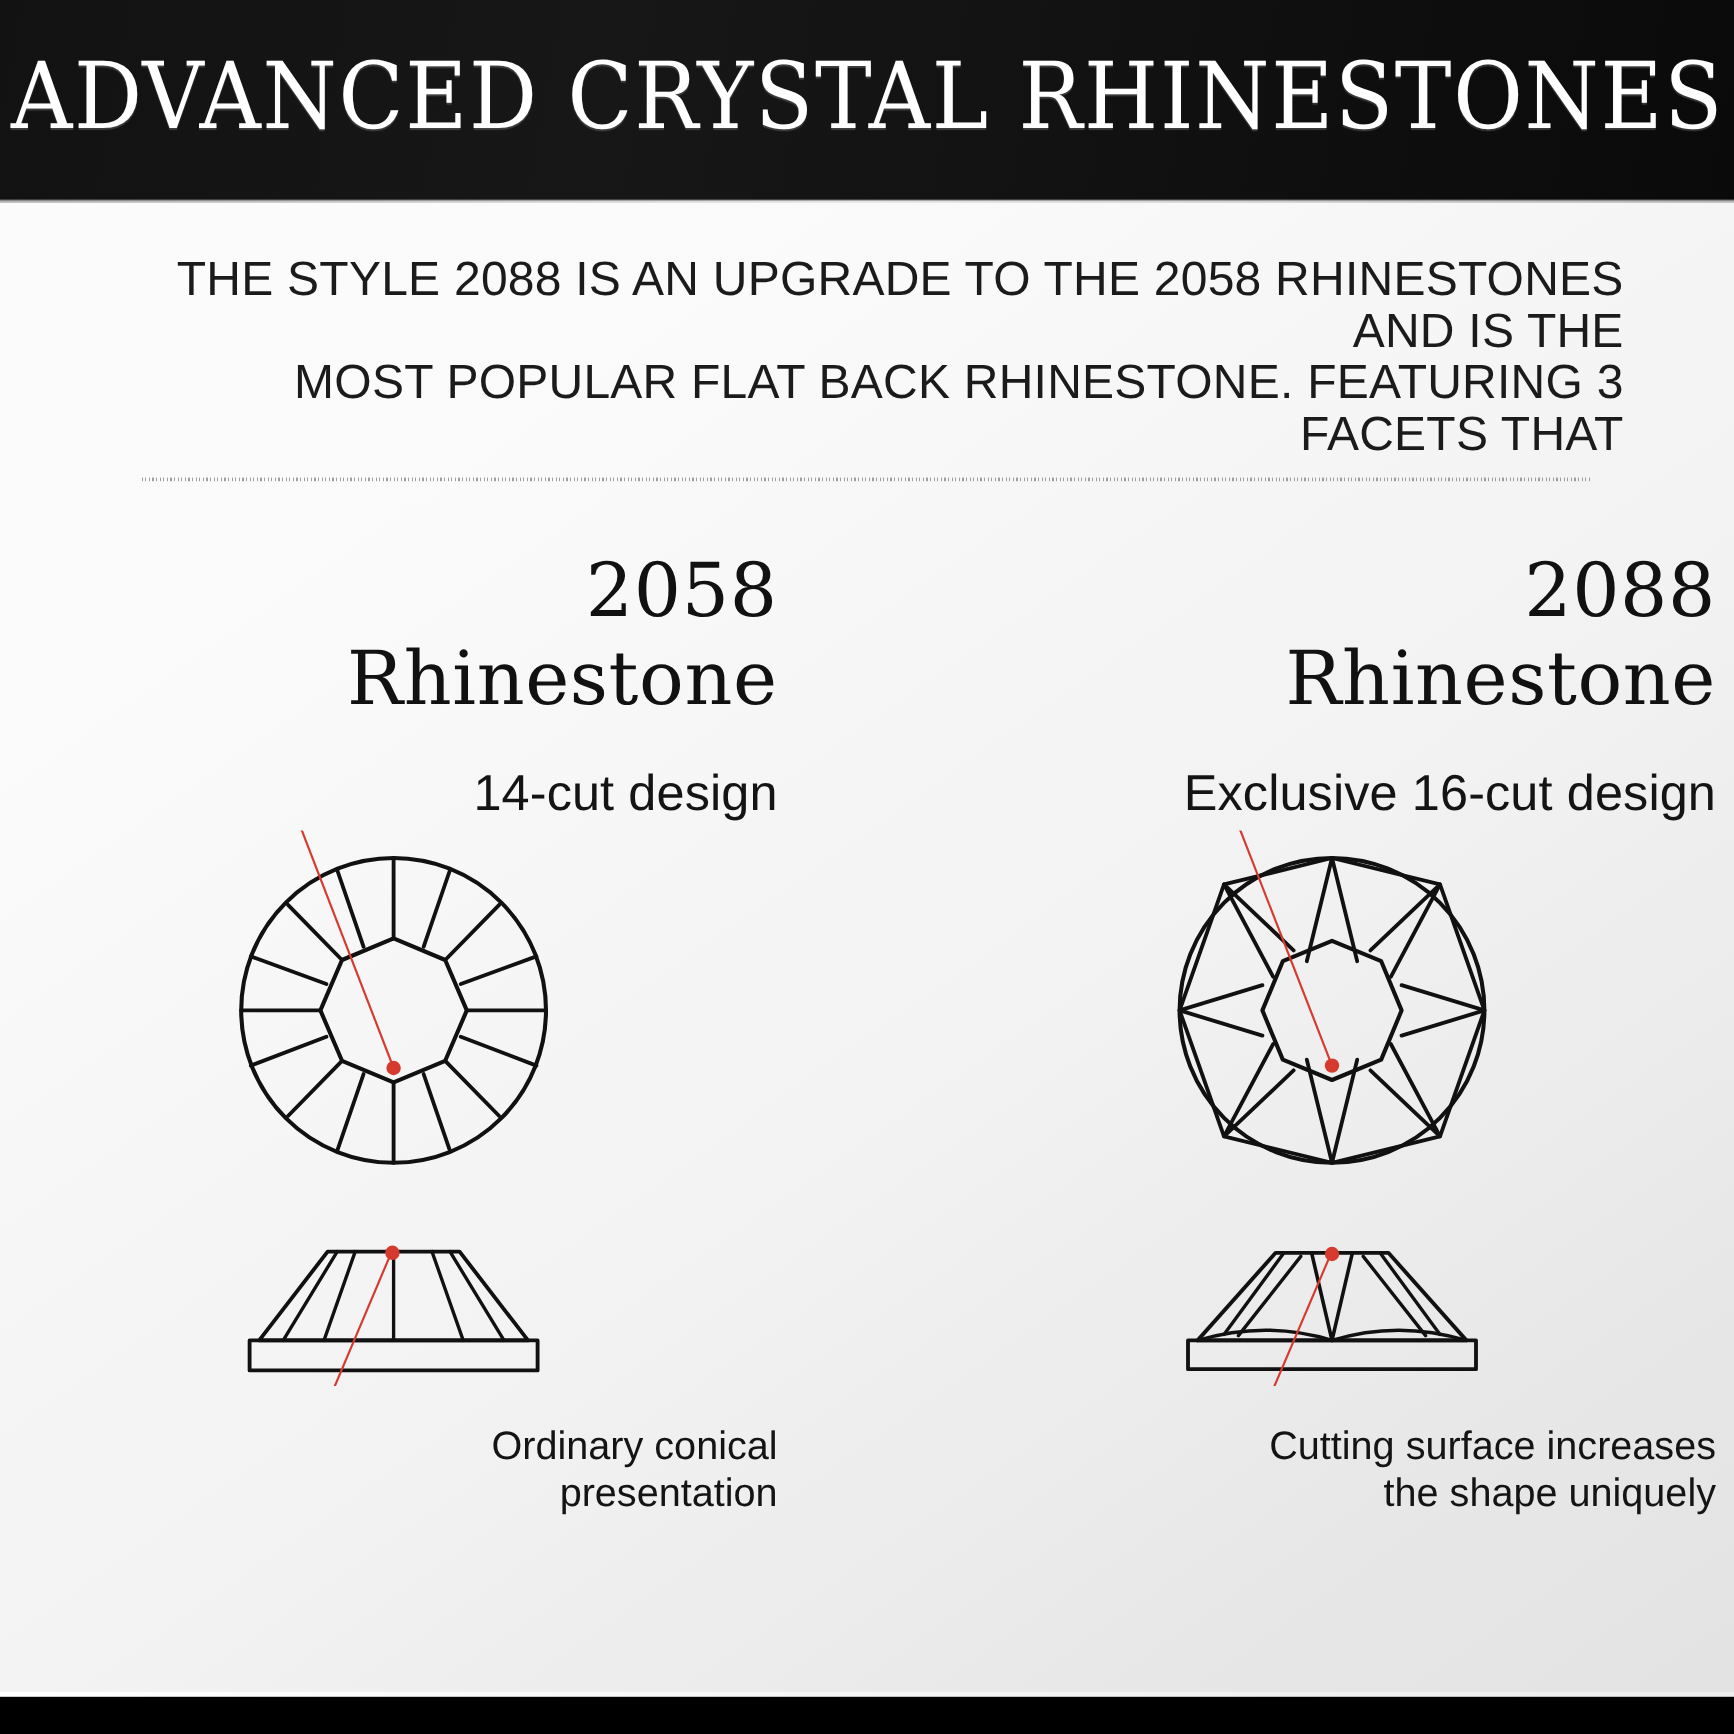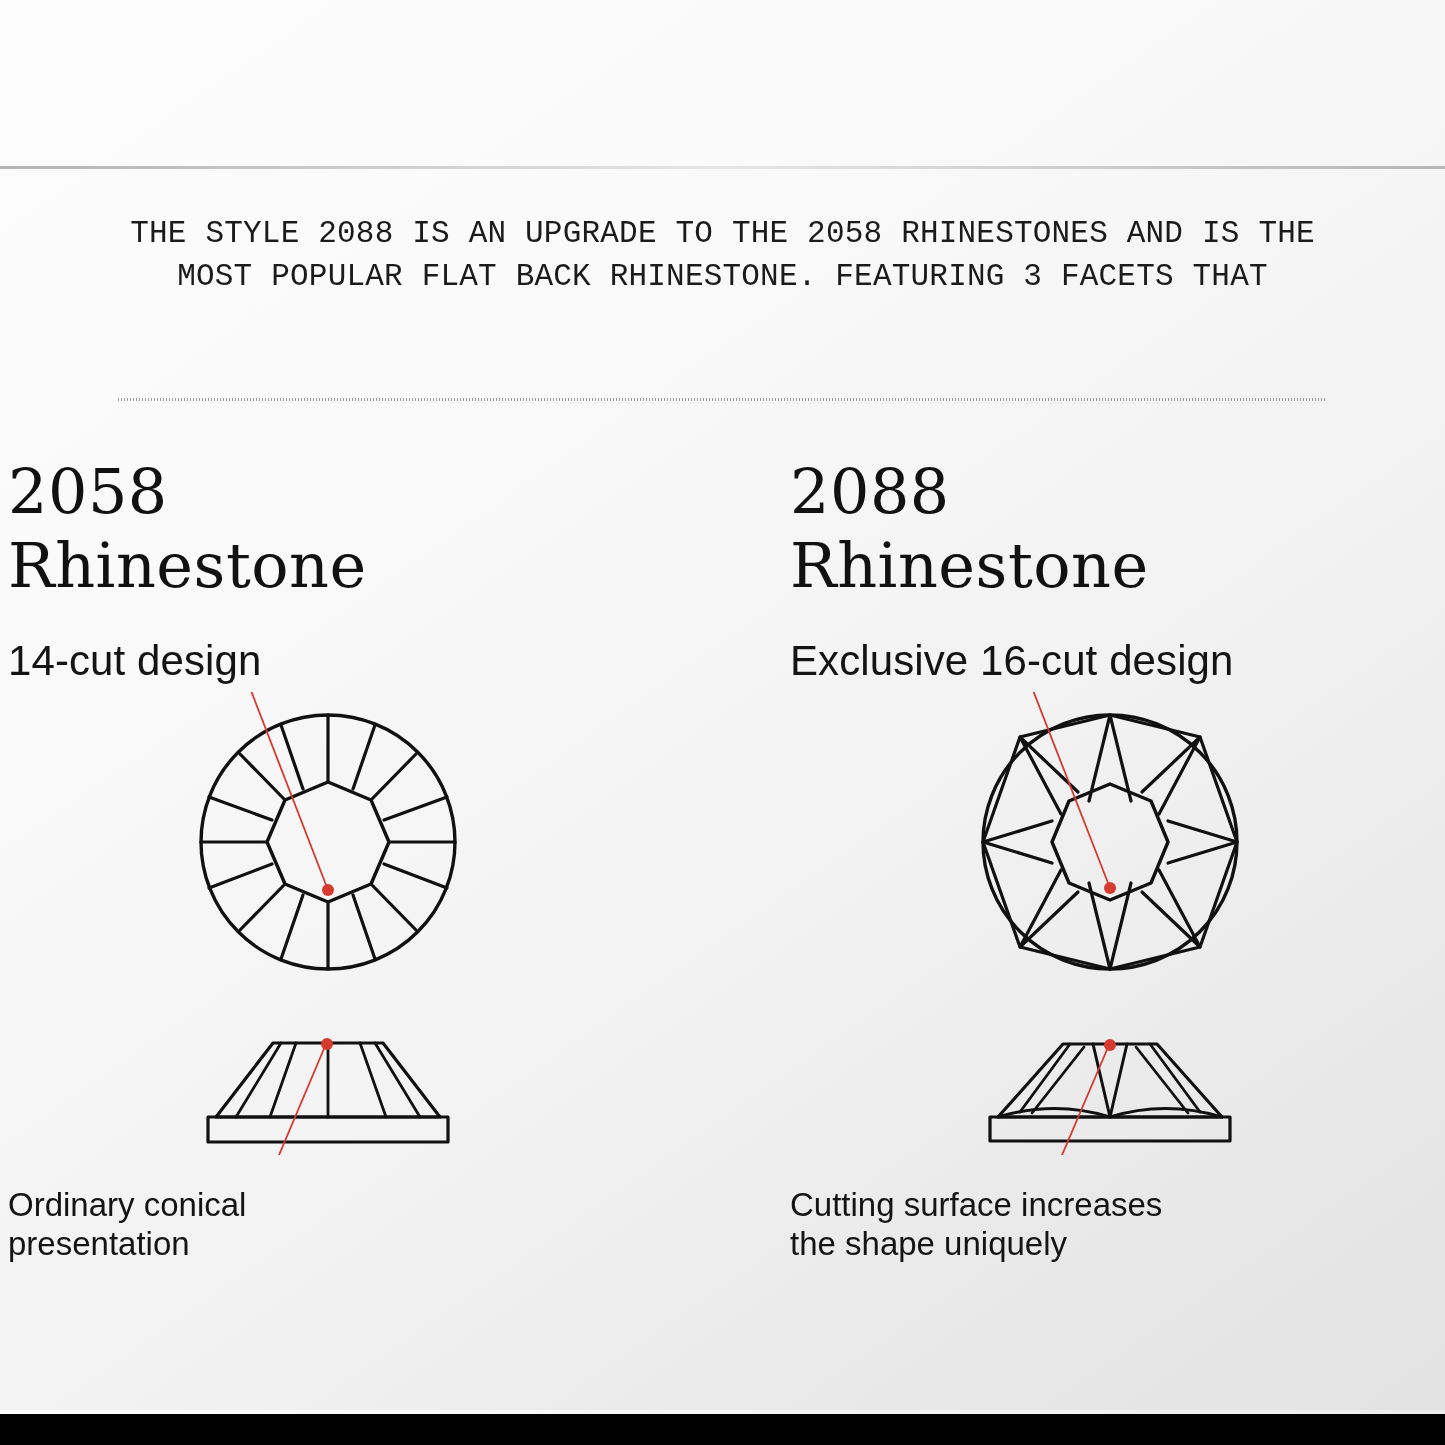--- a/index.html
+++ b/index.html
@@ -52,24 +52,24 @@
     height: 3px;
     background: linear-gradient(90deg, rgba(120,120,120,.55), rgba(190,190,190,.35), rgba(120,120,120,.5));
   }
 
   
   .intro {
     position: absolute;
     left: 92px;
     top: 212px;
     width: 1261px;
-    text-align: center;
+    text-align: right;
     color: #1b1b1b;
-    font-family: Liberation Mono, monospace;
-    font-size: 31px;
+    font-family: Liberation Sans, sans-serif;
+    font-size: 40px;
     line-height: 43px;
     letter-spacing: 0.2px;
   }
   .intro span { display: block; }
 
   
   .divider {
     position: absolute;
     left: 118px;
     top: 398px;
@@ -80,21 +80,21 @@
       #8d8d8d 0px, #8d8d8d 1px,
       rgba(0,0,0,0) 1px, rgba(0,0,0,0) 3px);
     opacity: .85;
   }
 
   
   .col {
     position: absolute;
     top: 455px;
     width: 640px;
-    text-align: left;
+    text-align: right;
   }
   .col-left  { left: 8px; }
   .col-right { left: 790px; }
 
   .col-title {
     font-family: "DejaVu Serif", "Liberation Serif", serif;
     color: #111111;
     font-size: 62px;
     line-height: 74px;
     letter-spacing: 0.5px;
@@ -149,20 +149,23 @@
     width: 1445px;
     height: 4px;
     background: linear-gradient(90deg, #ffffff, #f6f6f6 45%, #ededed);
   }
 </style>
 </head>
 <body>
 
 <div id="page">
 
+  <div class="header">
+    <div class="header-title">ADVANCED CRYSTAL RHINESTONES</div>
+  </div>
   <div class="header-underline"></div>
 
   <div class="intro">
     <span>THE STYLE 2088 IS AN UPGRADE TO THE 2058 RHINESTONES AND IS THE</span>
     <span>MOST POPULAR FLAT BACK RHINESTONE. FEATURING 3 FACETS THAT</span>
   </div>
 
   <div class="divider"></div>
 
   <div class="col col-left">

